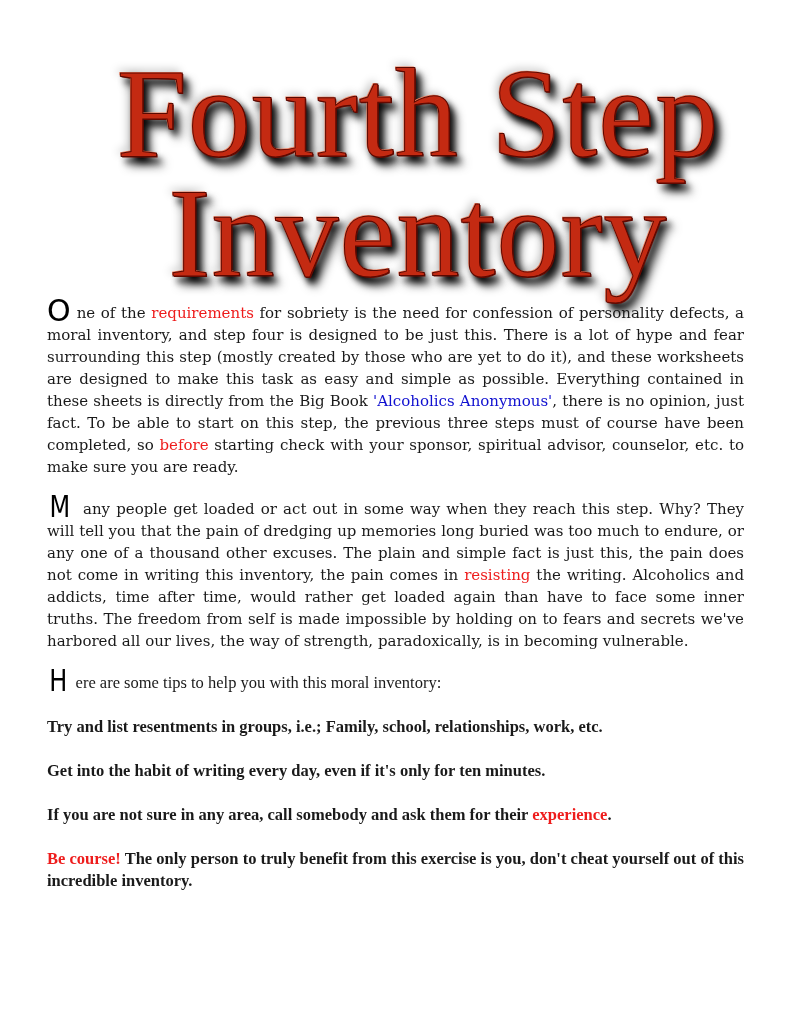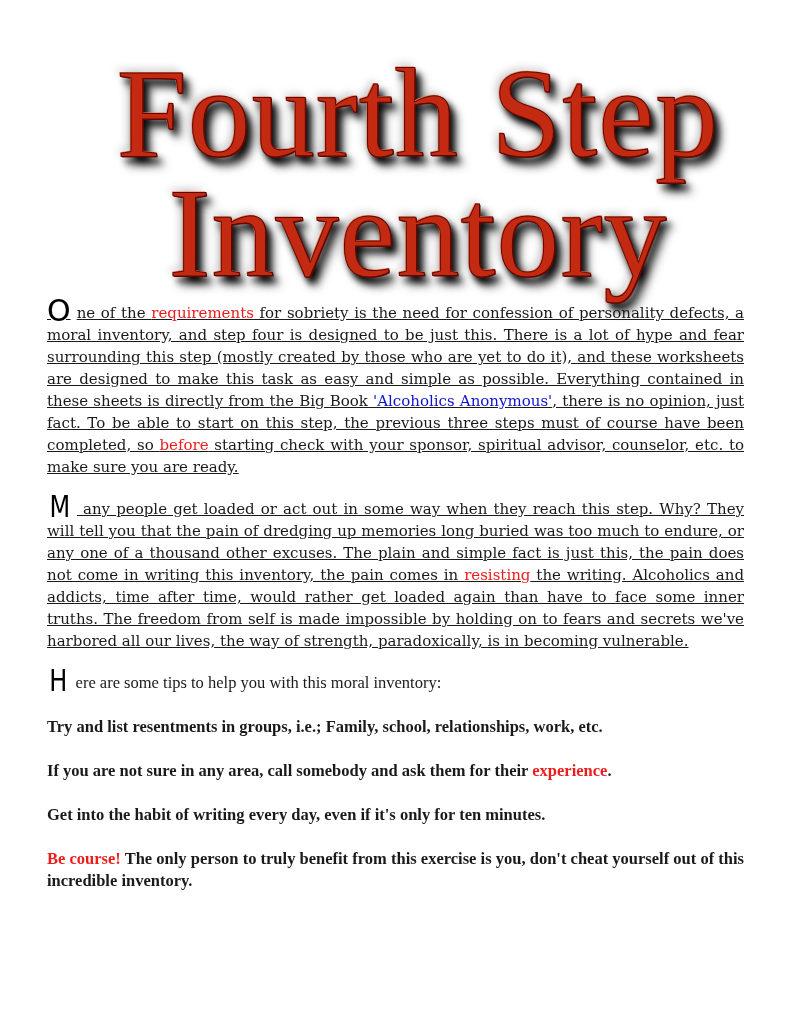--- a/index.html
+++ b/index.html
@@ -50,21 +50,20 @@
       position: absolute;
       left: 47px;
       top: 300px;
       width: 697px;
       font-size: 15px;
       line-height: 22px;
     }
     .para {
       margin: 0 0 18px 0;
       text-align: justify;
-      text-decoration: underline;
     }
     .dropcap {
       font-family: "DejaVu Sans", sans-serif;
       font-size: 30px;
       line-height: 22px;
       margin-right: 6px;
       vertical-align: -3px;
       font-weight: normal;
       color: #000;
     }
@@ -117,25 +116,25 @@
   <div class="tips">
     <p class="intro">
       <span class="dropcap narrow">H</span><span>ere are some tips to help you with this moral inventory:</span>
     </p>
 
     <p class="tip">
       <span>Try and list resentments in groups, i.e.;  Family, school, relationships, work, etc.</span>
     </p>
 
     <p class="tip">
-      <span>If you are not sure in any area, call somebody and ask them for their </span><span class="red">experience</span><span>.</span>
+      <span>Get into the habit of writing every day, even if it's only for ten minutes.</span>
     </p>
 
     <p class="tip">
-      <span>Get into the habit of writing every day, even if it's only for ten minutes.</span>
+      <span>If you are not sure in any area, call somebody and ask them for their </span><span class="red">experience</span><span>.</span>
     </p>
 
 
     <p class="tip">
       <span class="red">Be course!</span><span>  The only person to truly benefit from this exercise is you, don't cheat yourself out of this incredible inventory.</span>
     </p>
   </div>
 
 </div>
 

